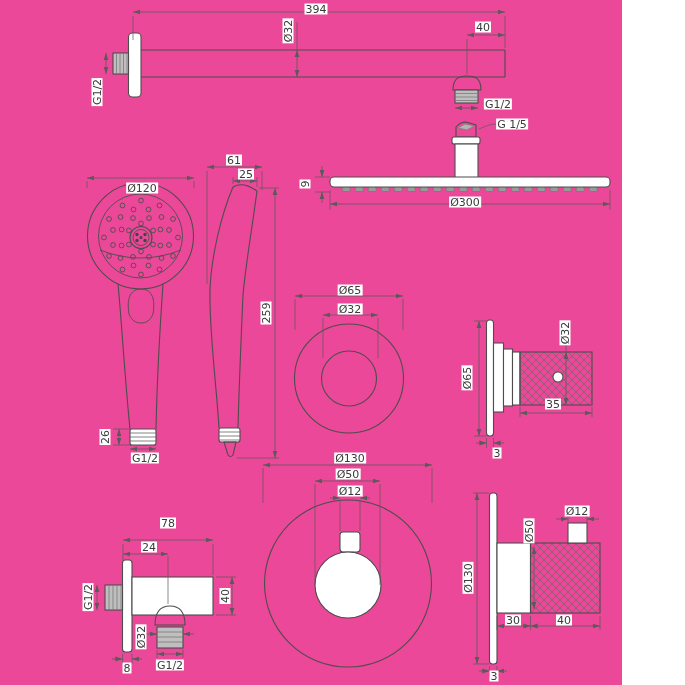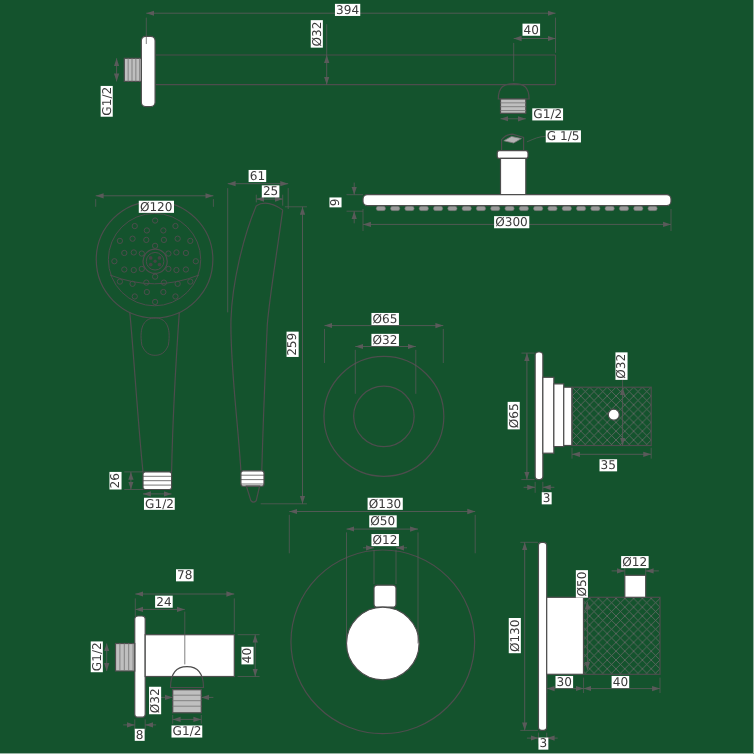--- a/index.html
+++ b/index.html
@@ -1,16 +1,16 @@
 <!DOCTYPE html>
 <html><head>
 <meta charset="utf-8">
 <style>
   html,body{margin:0;padding:0;background:#fff;}
-  #canvas{position:relative;width:685px;height:685px;background:#14532d;
+  #canvas{position:relative;width:622px;height:685px;background:#ec4899;
           font-family:"DejaVu Sans","Liberation Sans",sans-serif;overflow:hidden;}
   #drawing{position:absolute;left:0;top:0;}
   .dim{position:absolute;font-size:11px;line-height:1;color:#3a3a3a;background:#fff;
        padding:0 1px;white-space:nowrap;transform:translate(-50%,-50%);}
   .rot{transform:translate(-50%,-50%) rotate(-90deg);}
 </style>
 </head>
 <body>
 
 <div id="canvas">
@@ -279,21 +279,21 @@
 
   <span class="dim" style="left:234px;top:160px">61</span>
   <span class="dim" style="left:246px;top:174px">25</span>
   <span class="dim rot" style="left:266px;top:313px">259</span>
 
   <span class="dim" style="left:350px;top:290px">Ø65</span>
   <span class="dim" style="left:350px;top:309px">Ø32</span>
 
   <span class="dim rot" style="left:467px;top:378px">Ø65</span>
   <span class="dim rot" style="left:565px;top:333px">Ø32</span>
-  <span class="dim" style="left:553px;top:423px">35</span>
+  <span class="dim" style="left:553px;top:404px">35</span>
   <span class="dim" style="left:497px;top:453px">3</span>
 
   <span class="dim" style="left:350px;top:458px">Ø130</span>
   <span class="dim" style="left:348px;top:474px">Ø50</span>
   <span class="dim" style="left:350px;top:491px">Ø12</span>
 
   <span class="dim" style="left:577px;top:511px">Ø12</span>
   <span class="dim rot" style="left:529px;top:531px">Ø50</span>
   <span class="dim rot" style="left:468px;top:578px">Ø130</span>
   <span class="dim" style="left:513px;top:620px">30</span>

